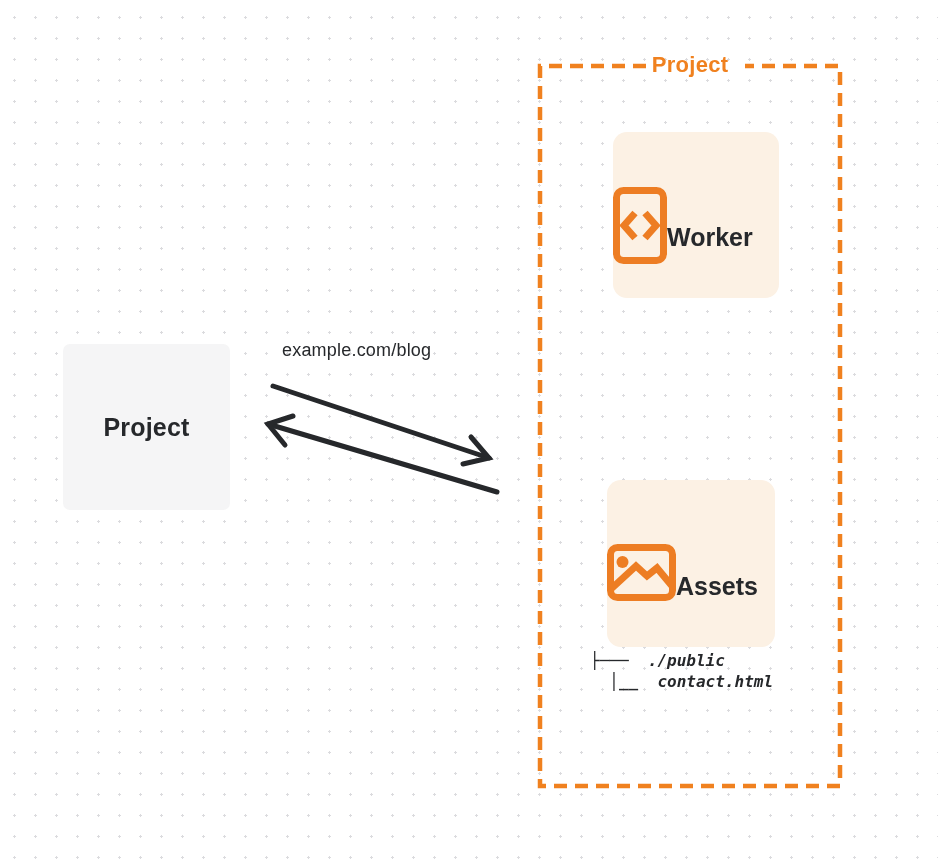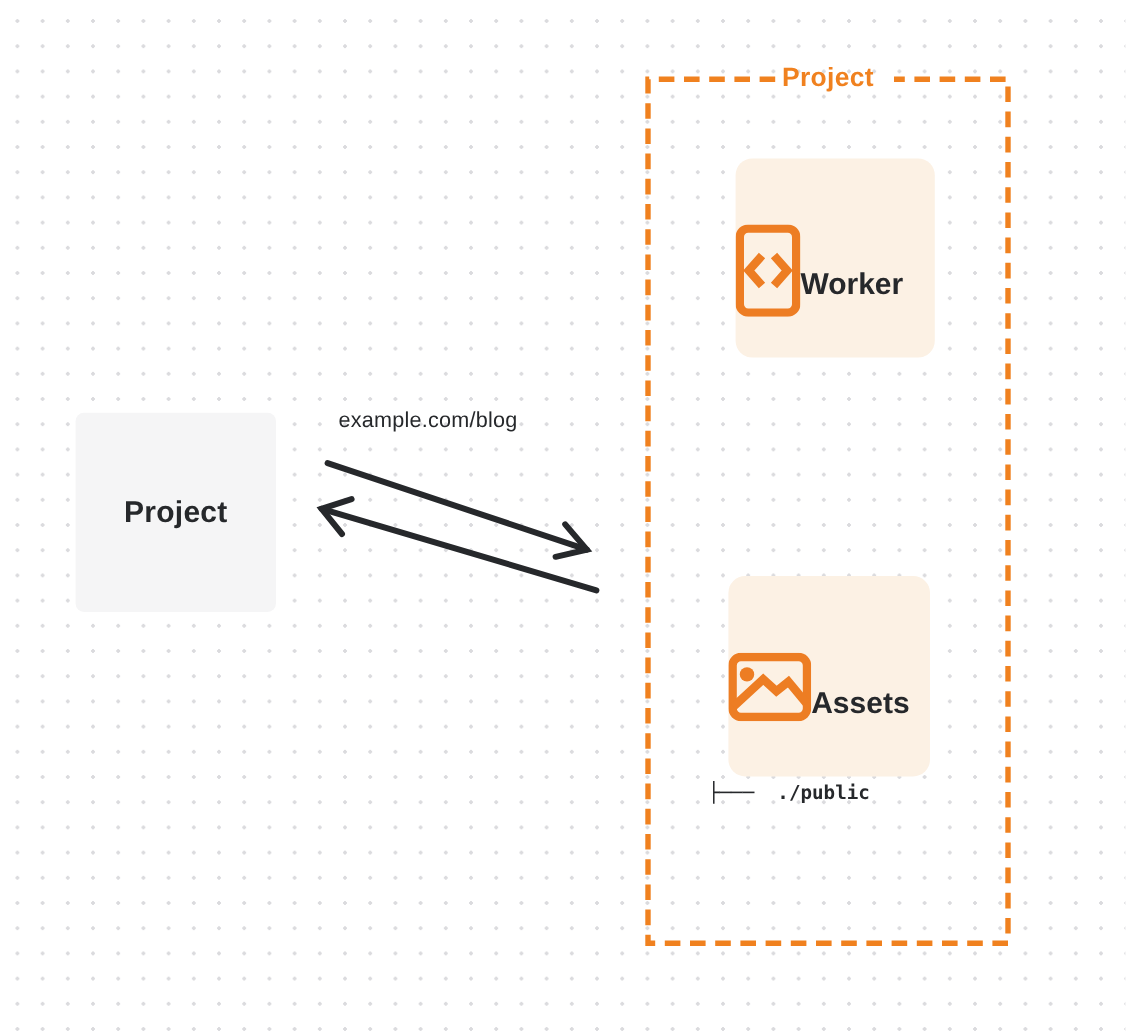--- a/index.html
+++ b/index.html
@@ -94,21 +94,21 @@
   .icon-fill { fill: var(--icon-orange); }
   .file-tree {
     position: absolute;
     left: 590px; top: 650px;
     font-family: "DejaVu Sans Mono", monospace;
     font-size: 16px;
     font-weight: 700;
     line-height: 21px;
     color: var(--ink);
   }
-  .file-tree div { white-space: pre; }
+  .file-tree div { white-space: pre; font-style: italic; }
 </style>
 </head>
 <body>
 
 <div class="canvas">
 
   <svg class="overlay" viewBox="0 0 938 860" xmlns="http://www.w3.org/2000/svg">
 
     <path class="project-border" d="M646 66 H540 V786 H840 V66 H745"></path>
 
@@ -140,15 +140,16 @@
     <svg width="69" height="57" viewBox="0 0 69 57" xmlns="http://www.w3.org/2000/svg">
       <rect class="icon-stroke" x="3.5" y="3.5" width="62" height="50" rx="7" stroke-width="7"></rect>
       <circle class="icon-fill" cx="15.5" cy="18" r="6"></circle>
       <path class="icon-stroke" d="M4 45 L29 22 L40 32 L50 24 L65 42" stroke-width="7" stroke-linejoin="miter"></path>
     </svg>
     <div class="card-label">Assets</div>
   </div>
 
   <div class="file-tree">
     <div>├───  ./public</div>
+    <div>  │__  contact.html</div>
   </div>
 
 </div>
 
 </body></html>

